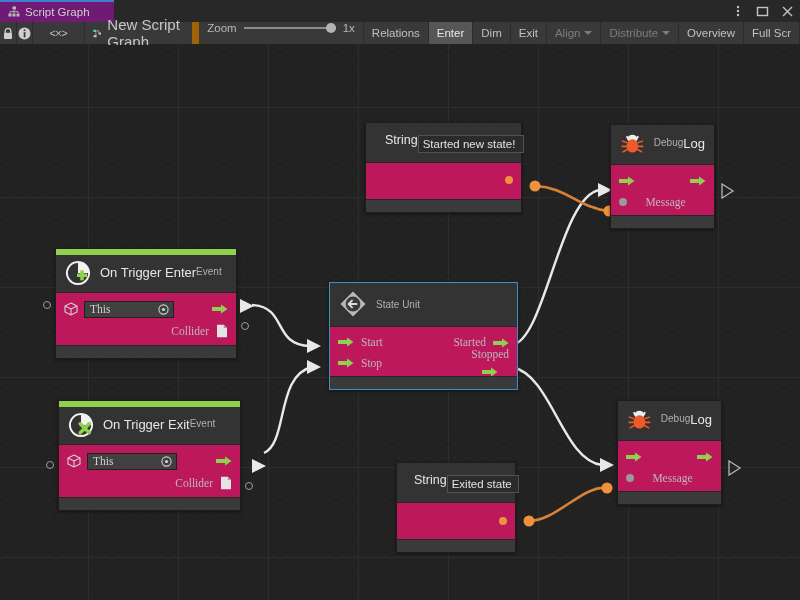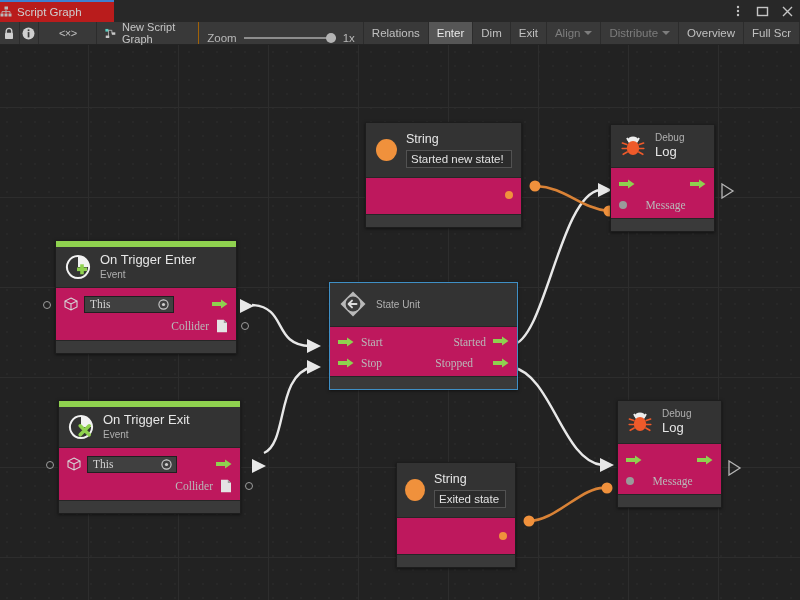--- a/index.html
+++ b/index.html
@@ -11,24 +11,24 @@
   }
   #app { position: relative; width: 800px; height: 600px; }
 
   
   .titlebar {
     position: absolute; top: 0; left: 0; width: 800px; height: 22px;
     background: #282828;
   }
   .tab {
     position: absolute; top: 0; left: 0; height: 22px; width: 114px;
-    background: #b91c1c;
+    background: #701a75;
     border-top: 2px solid #3f7fd0;
     display: flex; align-items: center; gap: 5px;
-    padding-left: 0;
+    padding-left: 8px;
     color: #c8c8c8; font-size: 11.5px;
   }
   .tab-label { font-size: 11.5px; color: #cfcfcf; }
   .win-ctrls {
     position: absolute; right: 6px; top: 0; height: 22px;
     display: flex; align-items: center; gap: 12px;
   }
   .win-btn { width: 13px; height: 13px; display:flex; align-items:center; justify-content:center; }
 
   
@@ -45,24 +45,24 @@
     color: #c0c0c0; font-size: 11.5px;
     background: #393939;
     white-space: nowrap;
   }
   .tb-btn.icon-btn { width: 25px; padding: 0; }
   .tb-btn.wide { width: 70px; }
   .tb-btn.active { background: #565656; color: #e8e8e8; }
   .tb-btn.dim { color: #7d7d7d; }
   .tb-graphname {
     display:flex; align-items:center; gap:6px; padding: 0 10px 0 8px;
-    color: #c6c6c6; font-size: 11px; border-right: 1px solid #a16207;
+    color: #c6c6c6; font-size: 15px; border-right: 7px solid #a16207;
   }
   .tb-zoom {
-    display:flex; align-items:flex-end; gap:7px; padding: 0 8px;
+    display:flex; align-items:flex-start; gap:7px; padding: 0 8px;
     color: #b8b8b8; font-size: 11.5px; border-right: 1px solid #2c2c2c;
   }
   .slider { position: relative; width: 92px; height: 12px; display:flex; align-items:center; }
   .slider-track { width: 100%; height: 1.5px; background: #8d8d8d; }
   .slider-knob {
     position: absolute; right: 0; top: 1px;
     width: 10px; height: 10px; border-radius: 50%; background: #b4b4b4;
   }
   .caret { display:inline-block; margin-left:4px; width:0;height:0;
            border-left:4px solid transparent;border-right:4px solid transparent;
@@ -85,21 +85,21 @@
   
   .node {
     position: absolute;
     background: #333333;
     border: 1px solid #1d1d1d;
     box-shadow: 0 1px 3px rgba(0,0,0,.5);
   }
   .node.selected { border: 1px solid #3f8fc5; }
   .node-accent { height: 6px; background: #8fd14f; }
   .node-head { display: flex; align-items: center; gap: 9px; padding: 6px 9px 7px 9px; }
-  .node-head-txt { display:flex; flex-direction:column; justify-content:center; }
+  .node-head-txt { display:flex; flex-direction:row; justify-content:center; }
   .node-sub { font-size: 10px; color: #b0b0b0; line-height: 13px; }
   .node-title { font-size: 13px; color: #e6e6e6; line-height: 16px; }
   .node-title.sm { font-size: 12.5px; }
   .node-divider { height:1px; background:#262626; }
   .node-body { background: #be185d; padding: 4px 0; font-family: Liberation Serif, serif; }
   .node-foot { height: 13px; background: #3a3a3a; border-top: 1px solid #262626; }
   .row { display:flex; align-items:center; justify-content:space-between; height:21px; padding: 0 8px; }
   .port-lbl { font-size: 11.5px; color: #b9b9b9; }
 
   .green-arrow { display:inline-block; width:16px; height:10px; }
@@ -303,21 +303,21 @@
           <span class="port-lbl">Message</span>
           <span style="width:2px"></span>
         </div>
       </div>
       <div class="node-foot"></div>
     </div>
     <svg style="position:absolute;left:721px;top:138px;" width="14" height="16" viewBox="0 0 14 16">
       <polygon points="1,1 12,8 1,15" fill="none" stroke="#b5b5b5" stroke-width="1.3"></polygon>
     </svg>
 
-    <div class="node" style="left:55px; top:195px; width:182px;">
+    <div class="node" style="left:55px; top:203px; width:182px;">
       <div class="node-accent"></div>
       <div class="node-head" style="padding:5px 9px 6px 9px;">
         <svg width="26" height="26" viewBox="0 0 26 26">
           <path d="M13 13 m0,-11 a11,11 0 1,1 -0.01,0 Z" fill="none" stroke="#f2f2f2" stroke-width="2"></path>
           <path d="M13 13 L13 2 A11 11 0 0 1 24 13 Z" fill="#f2f2f2"></path>
           <rect x="12" y="13.5" width="10" height="3.6" fill="#8fd14f"></rect>
           <rect x="15.2" y="10.3" width="3.6" height="10" fill="#8fd14f"></rect>
         </svg>
         <div class="node-head-txt">
           <span class="node-title">On Trigger Enter</span>
@@ -372,35 +372,35 @@
       </div>
       <div class="node-divider"></div>
       <div class="node-body" style="padding:4px 0 3px 0;">
         <div class="row">
           <div style="display:flex;align-items:center;gap:7px;">
             <svg class="green-arrow" viewBox="0 0 16 10">
               <path d="M0 3 H9 V0.5 L15.5 5 L9 9.5 V7 H0 Z" fill="#8fd14f"></path>
             </svg>
             <span class="port-lbl">Start</span>
           </div>
-          <div style="display:flex;align-items:flex-start;gap:7px;">
+          <div style="display:flex;align-items:flex-end;gap:7px;">
             <span class="port-lbl">Started</span>
             <svg class="green-arrow" viewBox="0 0 16 10">
               <path d="M0 3 H9 V0.5 L15.5 5 L9 9.5 V7 H0 Z" fill="#8fd14f"></path>
             </svg>
           </div>
         </div>
         <div class="row">
           <div style="display:flex;align-items:center;gap:7px;">
             <svg class="green-arrow" viewBox="0 0 16 10">
               <path d="M0 3 H9 V0.5 L15.5 5 L9 9.5 V7 H0 Z" fill="#8fd14f"></path>
             </svg>
             <span class="port-lbl">Stop</span>
           </div>
-          <div style="display:flex;align-items:center;gap:20px;">
+          <div style="display:flex;align-items:center;gap:7px;flex-direction:column;">
             <span class="port-lbl">Stopped</span>
             <svg class="green-arrow" viewBox="0 0 16 10">
               <path d="M0 3 H9 V0.5 L15.5 5 L9 9.5 V7 H0 Z" fill="#8fd14f"></path>
             </svg>
           </div>
         </div>
       </div>
       <div class="node-foot"></div>
     </div>
 

